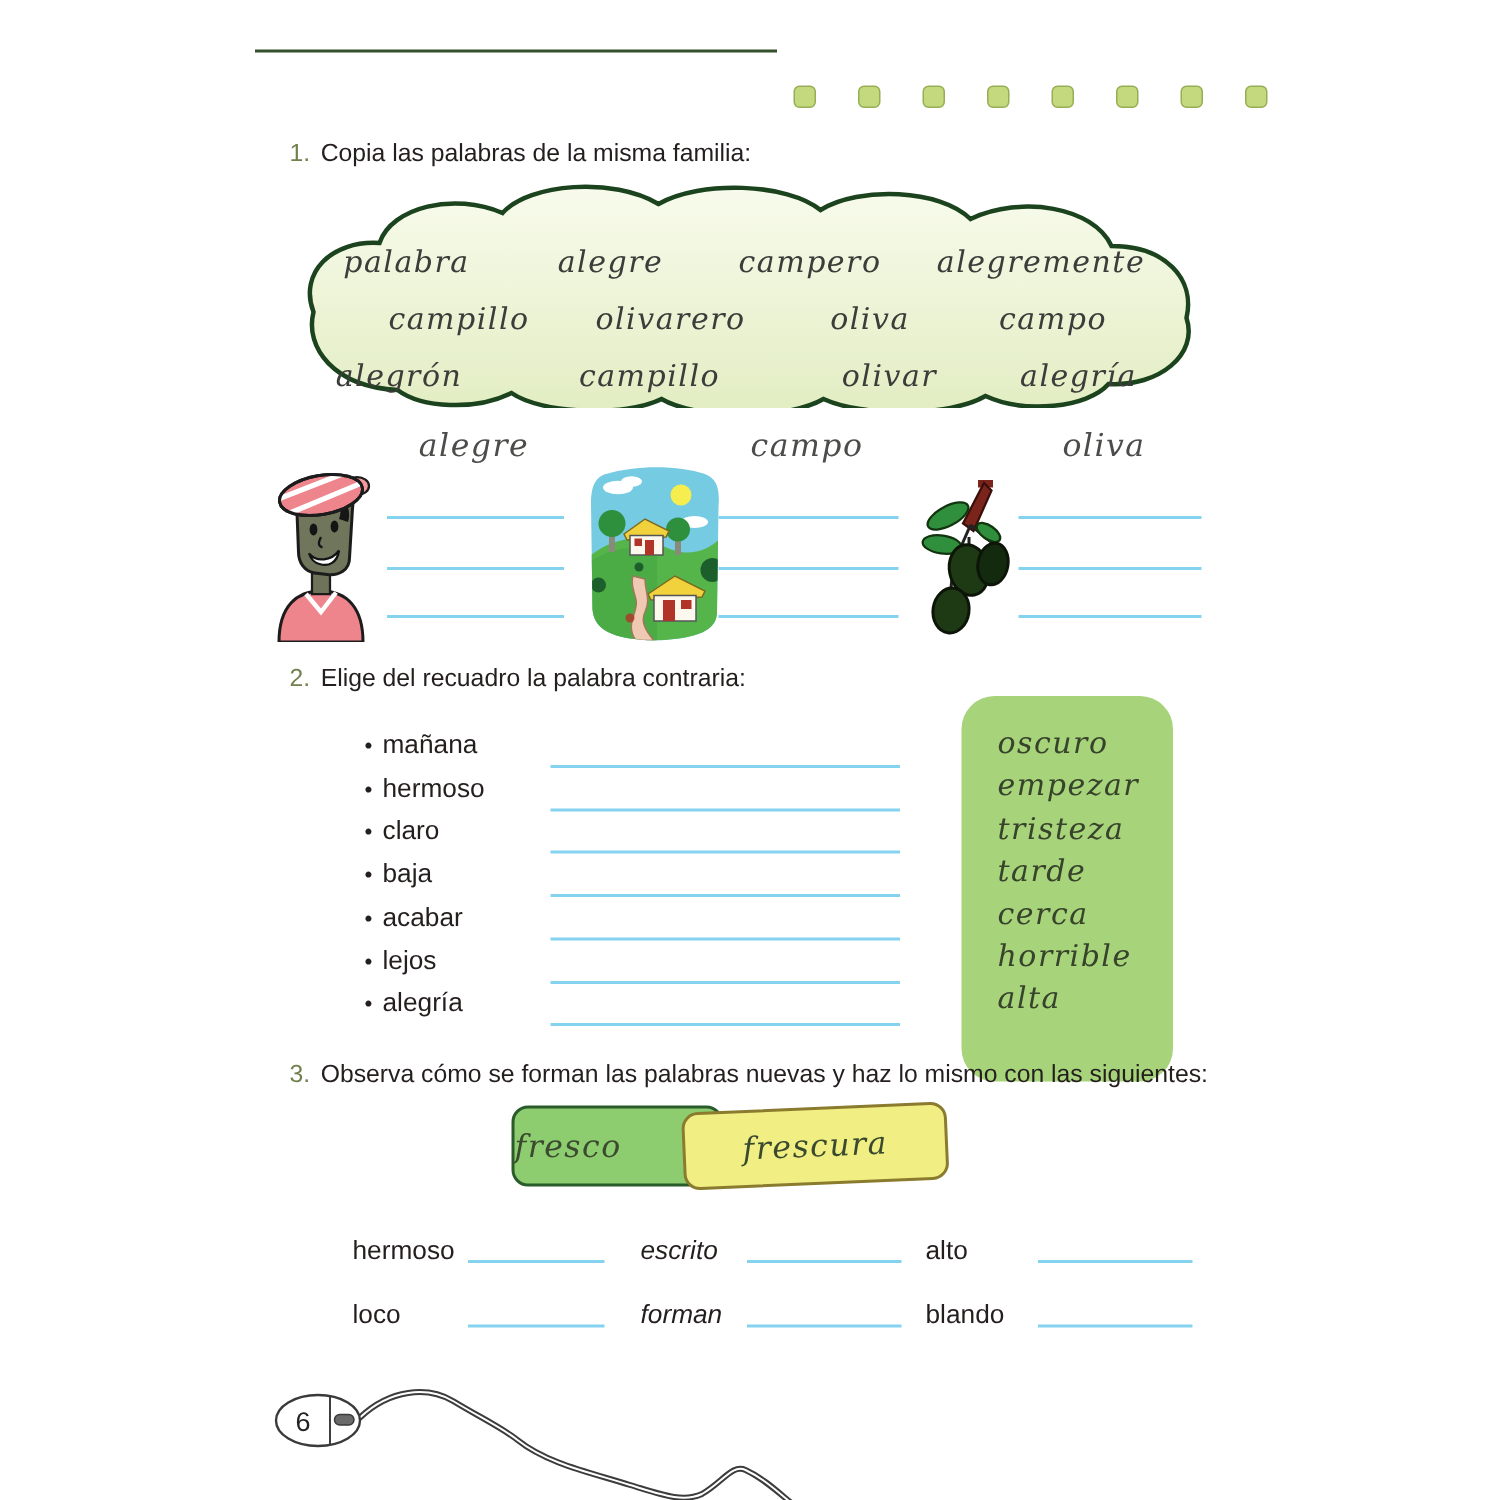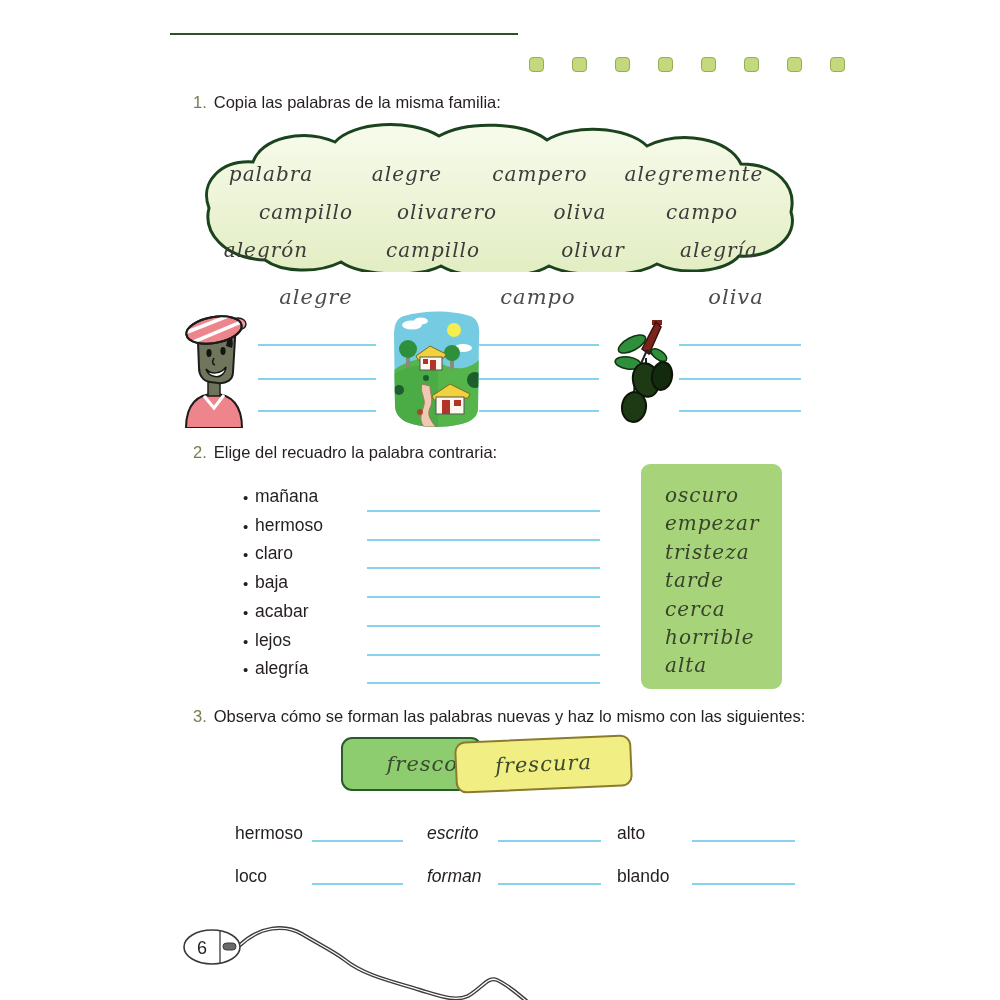--- a/index.html
+++ b/index.html
@@ -32,28 +32,28 @@
   .l-group{position:absolute;height:92px;}
   .l-group .ln{position:absolute;left:0;right:0;border-bottom:2px solid #86d3ef;}
   .pic{position:absolute;}
 
   
   .ex2-list{position:absolute;left:243px;top:486px;width:560px;height:205px;}
   .ex2-row{position:absolute;left:0;height:24px;width:560px;}
   .ex2-row .bullet{position:absolute;left:0;top:3px;font-size:15px;color:#241f1e;}
   .ex2-row .lbl{position:absolute;left:12px;top:0;font-size:17.5px;color:#241f1e;}
   .ex2-row .ln{position:absolute;left:124px;width:233px;bottom:-2px;border-bottom:2px solid #86d3ef;}
-  .word-box{position:absolute;left:641px;top:464px;width:141px;height:225px;background:#a7d37b;border-radius:9px;
+  .word-box{position:absolute;left:641px;top:464px;width:141px;height:257px;background:#a7d37b;border-radius:22px;
             box-sizing:border-box;padding:17px 0 0 24px;}
   .word-box .bw{display:block;font-size:20px;line-height:28.4px;color:#37432a;}
 
   
   .fresco-box{position:absolute;left:341px;top:737px;width:141px;height:54px;box-sizing:border-box;
               background:#8ecd6f;border:2px solid #2a5b2a;border-radius:11px;
-              display:flex;align-items:center;justify-content:flex-end;padding-right:22px;}
+              display:flex;align-items:center;justify-content:flex-start;padding-right:22px;}
   .frescura-box{position:absolute;left:455px;top:738px;width:177px;height:52px;box-sizing:border-box;
               background:#f1ee83;border:2px solid #8a7b2e;border-radius:11px;transform:rotate(-2.5deg);
               display:flex;align-items:center;justify-content:center;}
   .fresco-box span,.frescura-box span{font-size:21px;color:#3a4a2e;}
   .ex3-grid{position:absolute;left:235px;top:818px;width:570px;height:115px;}
   .g-row{position:absolute;left:0;display:flex;align-items:flex-end;height:26px;}
   .g-lbl{font-size:17.5px;color:#241f1e;}
   .g-ln{border-bottom:2px solid #86d3ef;margin-bottom:2px;}
   .w1{width:77px;} .n1{width:91px;margin-right:24px;}
   .w2{width:71px;font-style:italic;} .n2{width:103px;margin-right:16px;}

